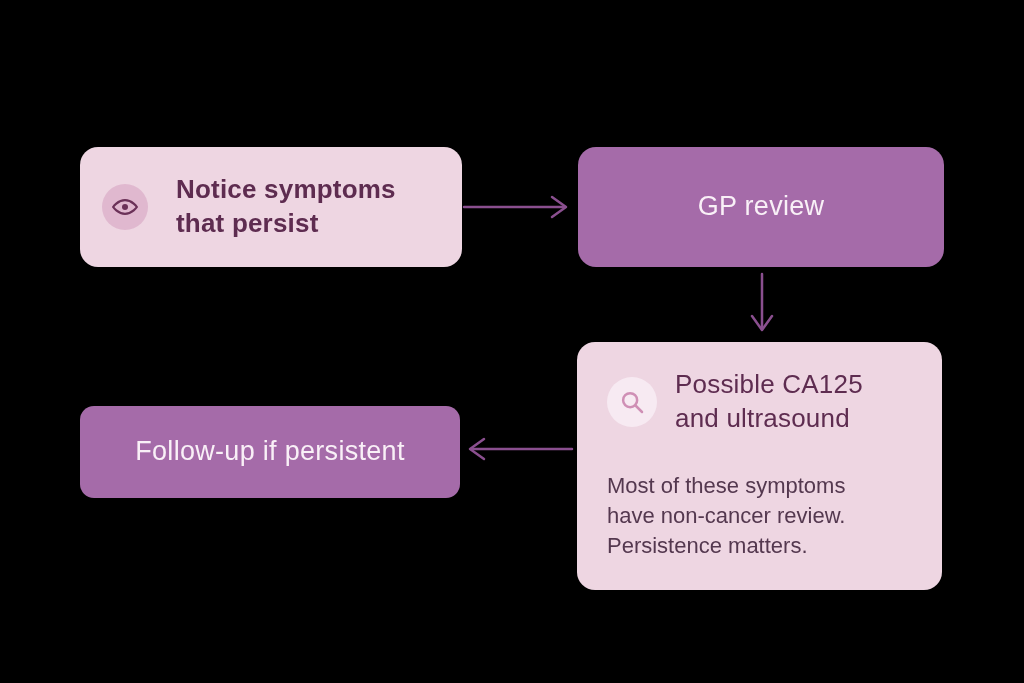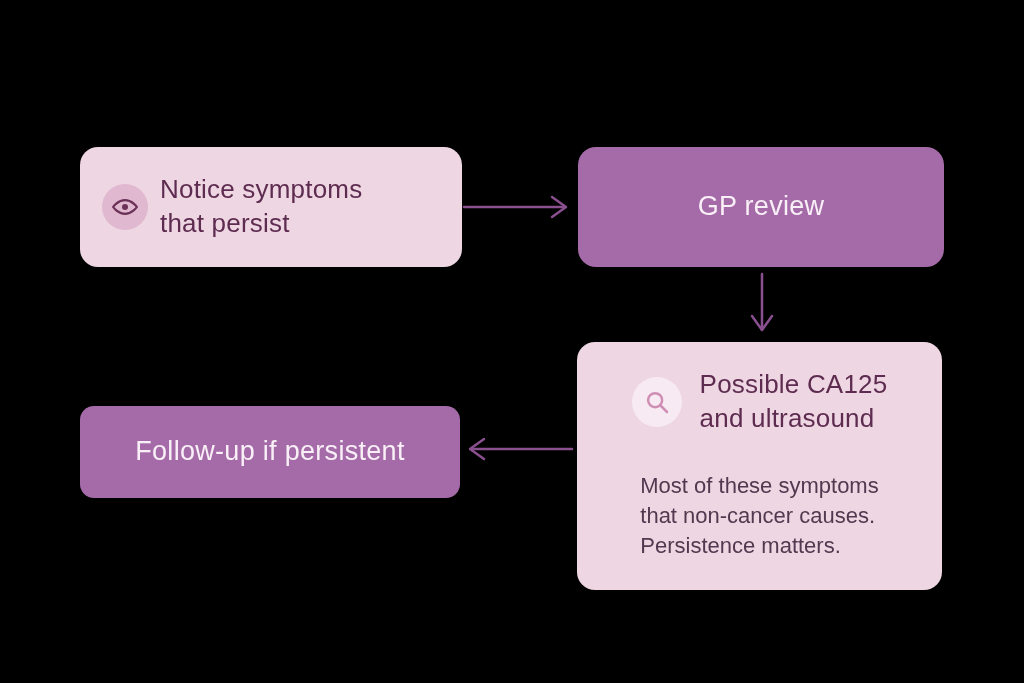--- a/index.html
+++ b/index.html
@@ -47,28 +47,28 @@
     letter-spacing:.2px;
   }
   .icon-circle{
     flex:0 0 auto;
     border-radius:50%;
     display:flex;
     align-items:center;
     justify-content:center;
   }
   
-  #node-notice{left:80px;top:147px;width:382px;height:120px;padding:0 22px;gap:12px;}
+  #node-notice{left:80px;top:147px;width:382px;height:120px;padding:0 22px;gap:28px;font-weight:bold;}
   #node-notice .icon-circle{width:46px;height:46px;background:var(--eye-circle);}
   
   #node-gp{left:578px;top:147px;width:366px;height:120px;}
   
   #node-tests{
     left:577px;top:342px;width:365px;height:248px;
-    flex-direction:column;align-items:center;
+    flex-direction:column;align-items:flex-start;
     padding:26px 30px 24px 30px;
   }
   #node-tests .tests-header{display:flex;align-items:center;gap:18px;}
   #node-tests .icon-circle{width:50px;height:50px;background:var(--magnifier-circle);}
   .tests-divider{
     border:none;
     border-top:1.5px solid var(--divider);
     margin:16px 0 18px 0;
     opacity:.7;
   }
@@ -124,21 +124,21 @@
         <svg width="30" height="30" viewBox="0 0 24 24" fill="none" aria-hidden="true">
           <circle cx="10.5" cy="10.5" r="5.6" stroke="var(--magnifier-stroke)" stroke-width="2"></circle>
           <line x1="14.8" y1="14.8" x2="20" y2="20" stroke="var(--magnifier-stroke)" stroke-width="2" stroke-linecap="round"></line>
         </svg>
       </span>
       <span class="node-label light-label">Possible CA125
 and ultrasound</span>
     </div>
     <hr class="tests-divider">
     <div class="tests-note">Most of these symptoms
-that non-cancer causes.
+have non-cancer review.
 Persistence matters.</div>
   </div>
 
   <div class="arrow" style="left:460px;top:434px;">
     <svg width="114" height="30" viewBox="0 0 114 30" fill="none" aria-hidden="true">
       <line x1="112" y1="15" x2="12" y2="15" stroke="currentColor" stroke-width="2.5" stroke-linecap="round"></line>
       <polyline points="24,5 10,15 24,25" stroke="currentColor" stroke-width="2.5" fill="none" stroke-linecap="round" stroke-linejoin="round"></polyline>
     </svg>
   </div>
 

